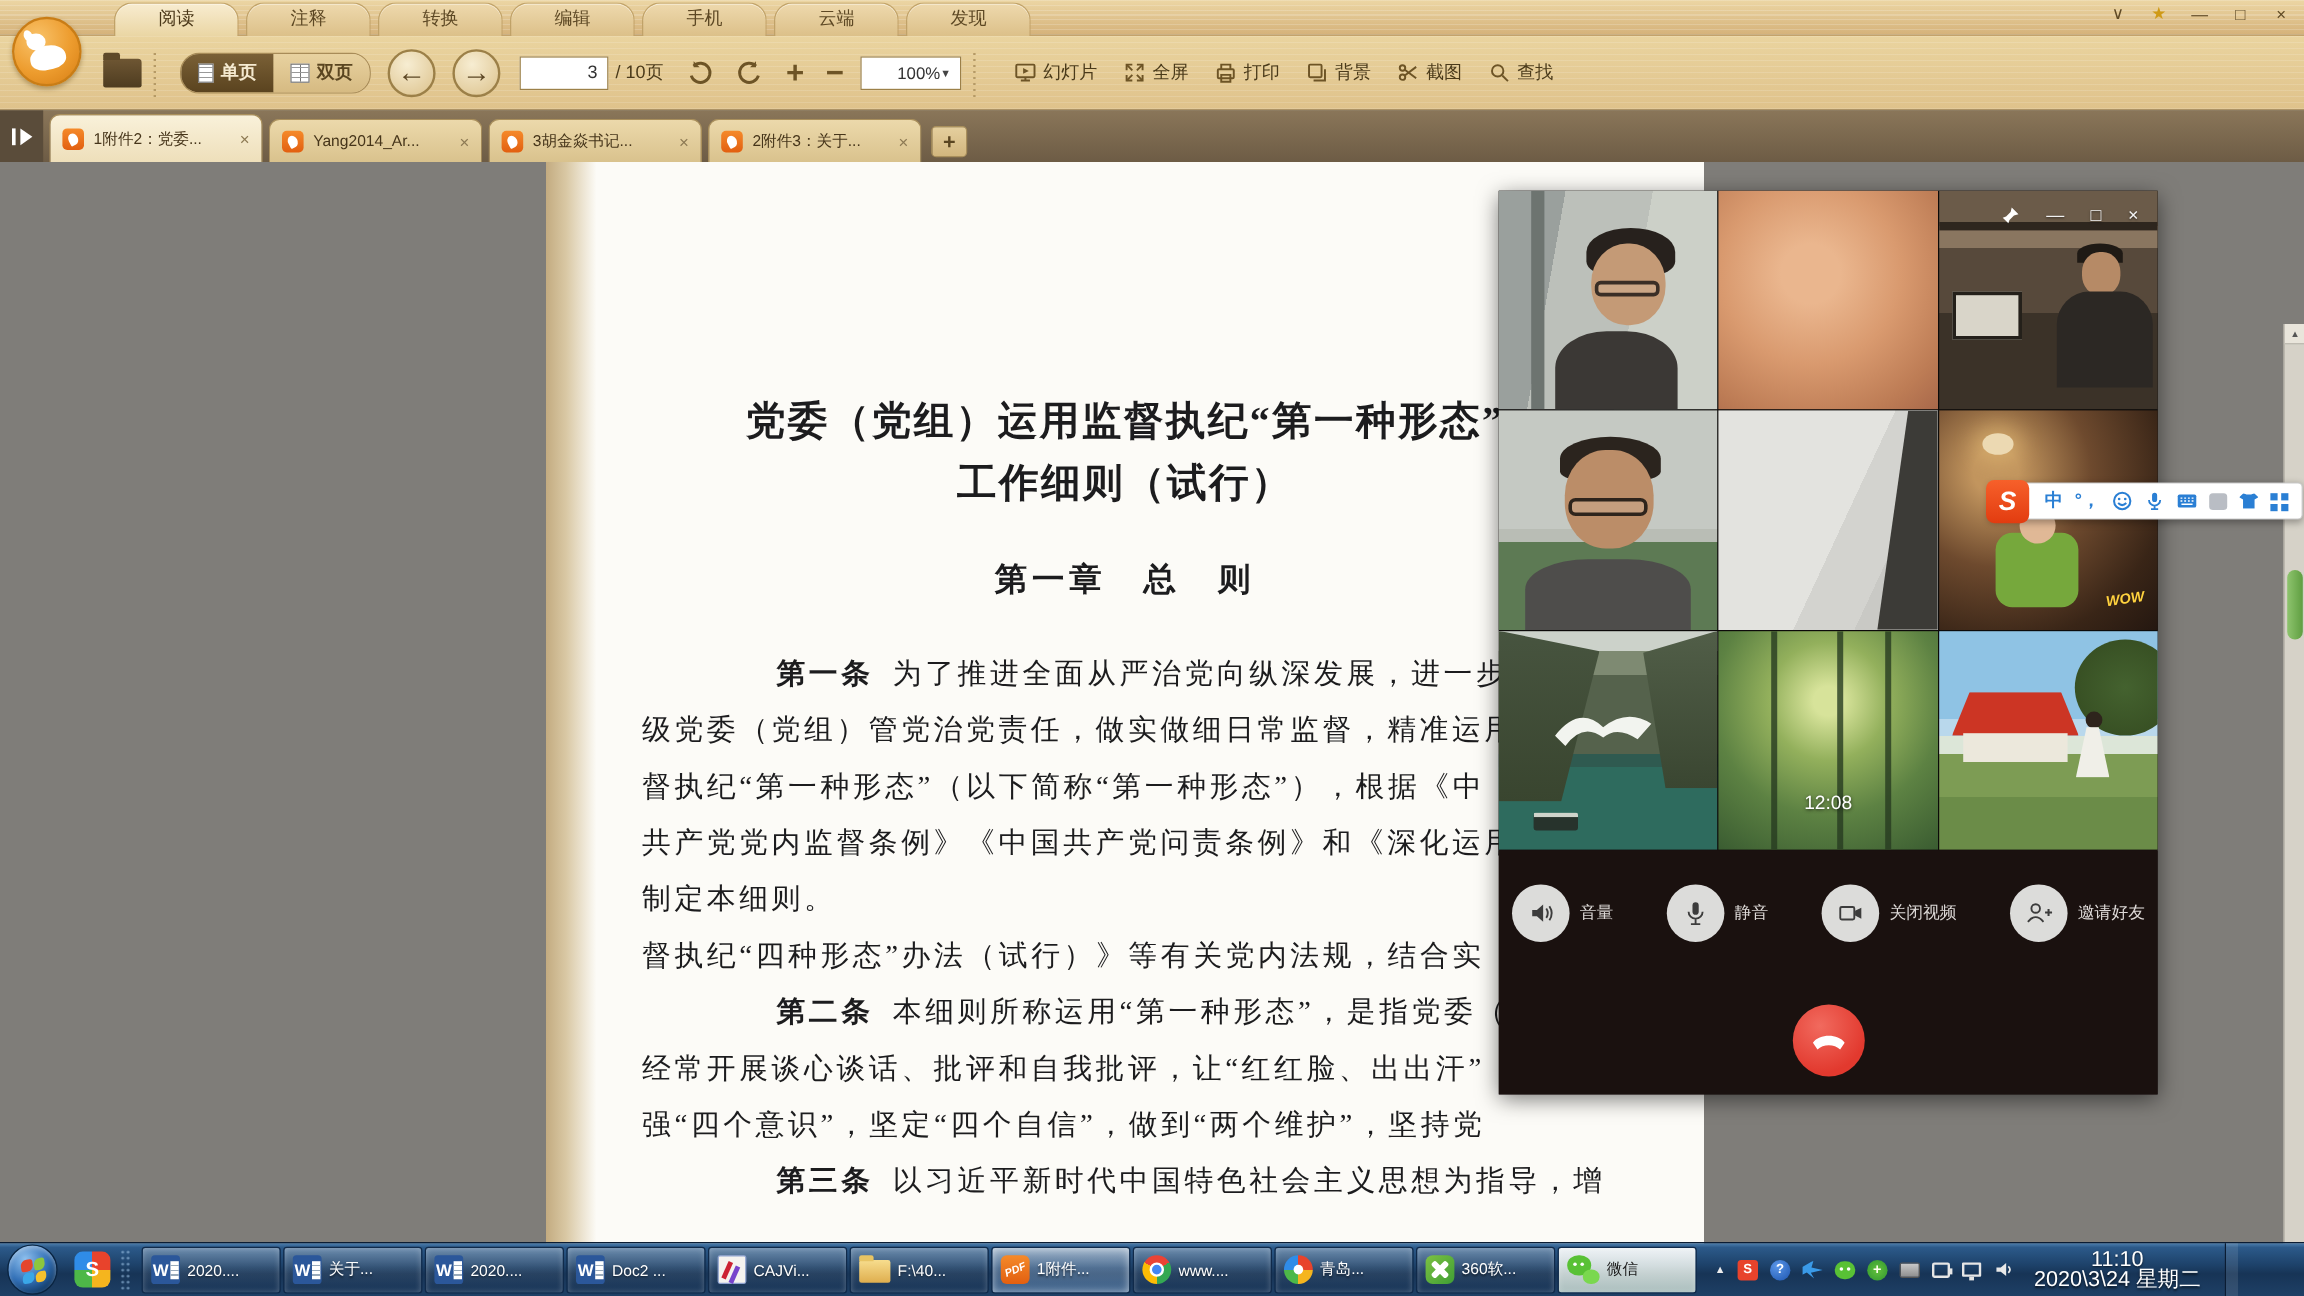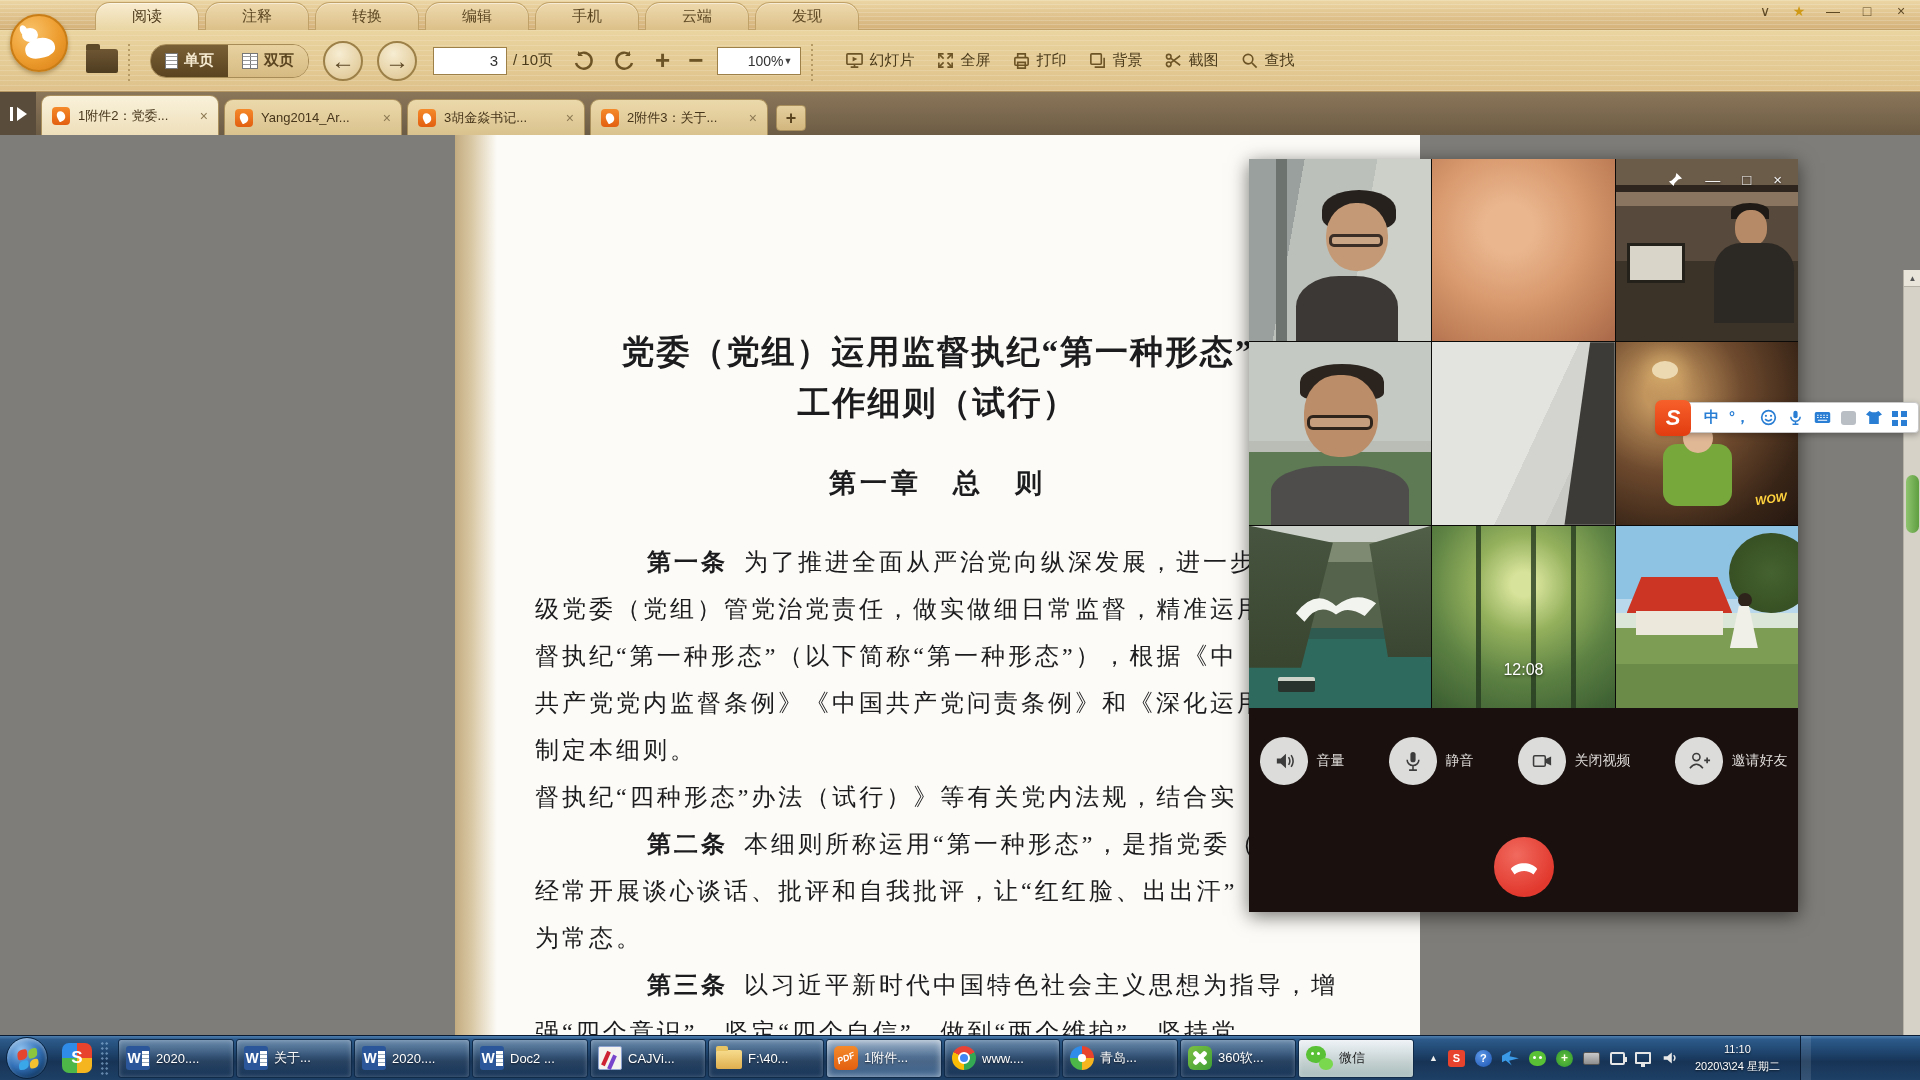--- a/index.html
+++ b/index.html
@@ -201,21 +201,21 @@
   .tray .bird{width:17px;height:15px;background:#3a9ae8;clip-path:polygon(0 35%,55% 0,45% 38%,100% 52%,42% 68%,58% 100%,22% 66%,0 78%)}
   .tray .wxs{width:17px;height:15px;background:#58c135;border-radius:46%;position:relative}
   .tray .wxs::before{content:'';position:absolute;left:4px;top:5px;width:3px;height:3px;background:#fff;border-radius:50%;box-shadow:6px 0 #fff}
   .tray .av360{width:17px;height:17px;background:radial-gradient(#64c23c,#2f9630);border-radius:50%;color:#ffe;font-size:12px;font-weight:bold;display:flex;align-items:center;justify-content:center}
   .tray .tpad{width:17px;height:13px;background:linear-gradient(#c9c9c9,#8e8e8e);border:1px solid #555;border-radius:2px}
   .tray .batt{width:15px;height:13px;border:2px solid #e6e6e6;border-radius:2px;position:relative}
   .tray .batt::after{content:'';position:absolute;right:-4px;top:3px;width:2px;height:5px;background:#e6e6e6}
   .tray .net{width:16px;height:12px;border:2px solid #e6e6e6;border-radius:1px;position:relative}
   .tray .net::after{content:'';position:absolute;left:4px;bottom:-5px;width:4px;height:3px;background:#e6e6e6}
   .tray svg{width:18px;height:18px}
-  .clock{margin-left:16px;margin-right:14px;text-align:center;color:#fff;font-size:11px;line-height:17px;text-shadow:0 1px 2px rgba(0,0,0,.7);cursor:default;white-space:nowrap}
+  .clock{margin-left:16px;margin-right:14px;text-align:center;color:#fff;font-size:18px;line-height:17px;text-shadow:0 1px 2px rgba(0,0,0,.7);cursor:default;white-space:nowrap}
   .showdesk{width:11px;height:45px;margin-left:6px;border-left:1px solid #0a1c33;background:rgba(255,255,255,.10);flex:none}
 </style>
 </head>
 <body>
 
 <div class="screen">
 
   <div class="menubar">
     <div class="menu-tabs">
       <div class="menu-tab active">阅读</div>
@@ -360,23 +360,22 @@
       <div class="doc-chapter">第一章　总　则</div>
       <div class="doc-body">
         <div class="line indent"><span class="lead">第一条</span><span>为了推进全面从严治党向纵深发展，进一步压实</span></div>
         <div class="line"><span class="lead"></span><span>级党委（党组）管党治党责任，做实做细日常监督，精准运用</span></div>
         <div class="line"><span class="lead"></span><span>督执纪“第一种形态”（以下简称“第一种形态”），根据《中</span></div>
         <div class="line"><span class="lead"></span><span>共产党党内监督条例》《中国共产党问责条例》和《深化运用</span></div>
         <div class="line"><span class="lead"></span><span>制定本细则。</span></div>
         <div class="line"><span class="lead"></span><span>督执纪“四种形态”办法（试行）》等有关党内法规，结合实</span></div>
         <div class="line indent"><span class="lead">第二条</span><span>本细则所称运用“第一种形态”，是指党委（党</span></div>
         <div class="line"><span class="lead"></span><span>经常开展谈心谈话、批评和自我批评，让“红红脸、出出汗”</span></div>
-        <div class="line"><span class="lead"></span><span>为常态。</span></div>
+        <div class="line"><span class="lead"></span><span>强“四个意识”，坚定“四个自信”，做到“两个维护”，坚持党</span></div>
         <div class="line indent"><span class="lead">第三条</span><span>以习近平新时代中国特色社会主义思想为指导，增</span></div>
-        <div class="line"><span class="lead"></span><span>强“四个意识”，坚定“四个自信”，做到“两个维护”，坚持党</span></div>
       </div>
     </div>
     <div class="scrollbar">
       <div class="scr-up">▲</div>
       <div class="scr-thumb"></div>
     </div>
   </div>
 
   <div class="videowin">
     <div class="vgrid">

